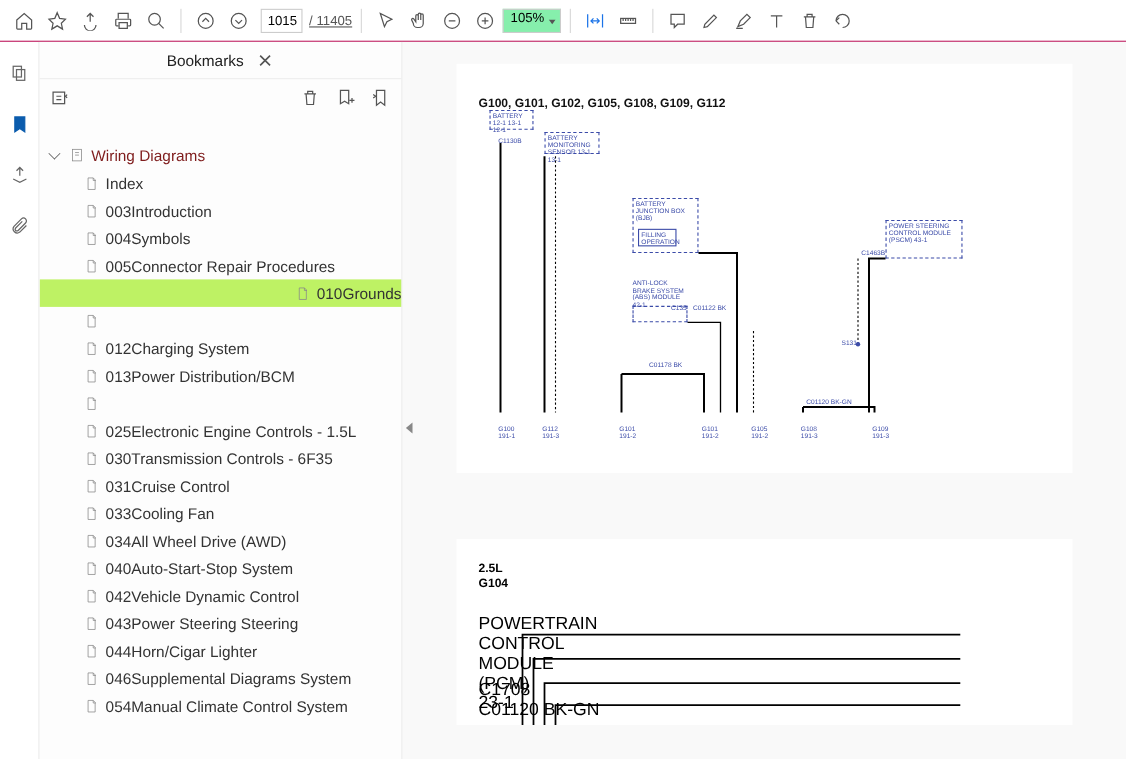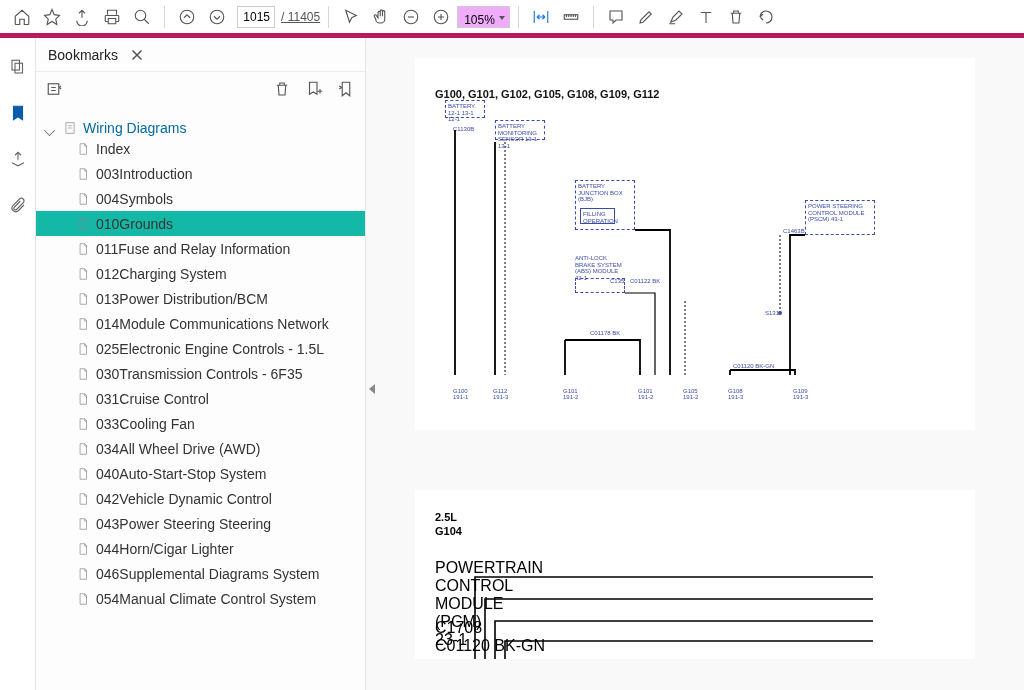--- a/index.html
+++ b/index.html
@@ -1,45 +1,45 @@
 <!DOCTYPE html>
 <html><head>
 <meta charset="utf-8">
 <style>
 * { margin: 0; padding: 0; box-sizing: border-box; font-family: -apple-system, BlinkMacSystemFont, "Segoe UI", Arial, sans-serif; }
 body { width: 1024px; height: 690px; background: #fff; overflow: hidden; display: flex; flex-direction: column; }
-.toolbar { height: 38px; border-bottom: 5px solid #be185d; display: flex; align-items: center; padding: 0 8px; gap: 2px; }
+.toolbar { height: 38px; border-bottom: 1px solid #be185d; display: flex; align-items: center; padding: 0 8px; gap: 2px; }
 .toolbar .tgroup { display: flex; align-items: center; gap: 2px; }
 .toolbar .sep { width: 1px; height: 22px; background: #d8d8d8; margin: 0 6px; }
 .tbtn { width: 28px; height: 28px; display: flex; align-items: center; justify-content: center; border-radius: 3px; cursor: pointer; }
 .tbtn svg { width: 18px; height: 18px; stroke: #555; fill: none; stroke-width: 1.5; }
 .tbtn.accent svg { stroke: #1a73e8; }
 .page-input { width: 38px; height: 22px; border: 1px solid #ccc; text-align: right; font-size: 12px; padding: 0 4px; margin-left: 4px; }
 .page-total { font-size: 12px; color: #555; margin-left: 4px; text-decoration: underline; }
-.zoom-sel { height: 22px; border: 1px solid #ccc; font-size: 12px; padding: 0 14px 0 6px; display: flex; align-items: flex-end; background: #f0abfc; position: relative; cursor: pointer; }
+.zoom-sel { height: 22px; border: 1px solid #ccc; font-size: 12px; padding: 0 14px 0 6px; display: flex; align-items: flex-start; background: #86efac; position: relative; cursor: pointer; }
 .zoom-sel::after { content: ""; position: absolute; right: 4px; top: 9px; border-left: 3px solid transparent; border-right: 3px solid transparent; border-top: 4px solid #555; }
 .main { flex: 1; display: flex; overflow: hidden; }
 .vtab { width: 36px; border-right: 1px solid #e6e6e6; display: flex; flex-direction: column; align-items: center; padding-top: 18px; gap: 24px; }
 .vtab .vbtn { width: 22px; height: 22px; display: flex; align-items: center; justify-content: center; cursor: pointer; }
 .vtab .vbtn svg { width: 18px; height: 18px; stroke: #666; fill: none; stroke-width: 1.5; }
 .vtab .vbtn.active svg { stroke: #0b5cad; fill: #0b5cad; }
 .bookmarks { width: 330px; border-right: 1px solid #e6e6e6; display: flex; flex-direction: column; background: #fdfdfd; }
-.bm-header { height: 34px; display: flex; align-items: center; justify-content: flex-start; padding: 0 12px; border-bottom: 1px solid #eee; gap: 10px; }
+.bm-header { height: 34px; display: flex; align-items: center; justify-content: center; padding: 0 12px; border-bottom: 1px solid #eee; gap: 10px; }
 .bm-header .title { font-size: 14px; color: #222; font-weight: 500; }
 .bm-header .close { width: 18px; height: 18px; cursor: pointer; }
 .bm-tools { height: 34px; display: flex; align-items: center; padding: 0 10px; gap: 14px; }
 .bm-tools .ico { width: 18px; height: 18px; cursor: pointer; }
 .bm-list { flex: 1; overflow-y: auto; padding: 4px 0; position: relative; }
 .bm-list::-webkit-scrollbar { width: 14px; }
 .bm-list::-webkit-scrollbar-thumb { background: #c8c8c8; border-radius: 2px; }
 .bm-list::-webkit-scrollbar-track { background: #f4f4f4; }
-.bm-root { display: flex; align-items: flex-end; height: 26px; padding-left: 8px; font-size: 14px; color: #0369a1; cursor: pointer; }
+.bm-root { display: flex; align-items: center; height: 26px; padding-left: 8px; font-size: 14px; color: #7f1d1d; cursor: pointer; margin-top: 18px; }
 .bm-root::before { content: ""; width: 10px; height: 10px; border-left: 1.5px solid #555; border-bottom: 1.5px solid #555; transform: rotate(-45deg); margin-right: 8px; margin-top: -4px; scale: 0.7; }
 .bm-item { display: flex; align-items: center; height: 25px; padding-left: 40px; font-size: 14px; color: #333; cursor: pointer; }
-.bm-item.sel { background: #14b8a6; }
+.bm-item.sel { background: #bef264; justify-content: flex-end; }
 .bm-item .pico, .bm-root .pico { width: 14px; height: 16px; margin-right: 6px; flex-shrink: 0; }
 .bm-item .pico svg, .bm-root .pico svg { width: 14px; height: 16px; stroke: #888; fill: none; stroke-width: 1.2; }
 .doc-area { flex: 1; background: #f9f9f9; position: relative; overflow: hidden; }
 .doc-collapse { position: absolute; left: 0; top: 340px; width: 12px; height: 22px; display: flex; align-items: center; justify-content: center; cursor: pointer; }
 .doc-collapse::before { content: ""; border-top: 5px solid transparent; border-bottom: 5px solid transparent; border-right: 6px solid #888; }
 .page { background: #fff; margin: 20px auto; width: 560px; padding: 30px 0; }
 .page h4 { font-size: 11px; font-weight: 600; padding-left: 20px; color: #111; }
 .diagram { position: relative; height: 300px; margin: 0 20px; }
 .diagram .box { position: absolute; border: 1px dashed #3b4ba8; font-size: 6px; color: #3b4ba8; padding: 2px; line-height: 1.1; }
 .diagram .lbl { position: absolute; font-size: 6px; color: #3b4ba8; line-height: 1.1; }
@@ -246,54 +246,59 @@
               </svg></span>
             <span>003Introduction</span>
           </div>
           <div class="bm-item">
             <span class="pico"><svg viewBox="0 0 24 24">
                 <path d="M7 3h8l3 3v15H7z"></path>
                 <path d="M15 3v4h4"></path>
               </svg></span>
             <span>004Symbols</span>
           </div>
+          <div class="bm-item">
+            <span class="pico"><svg viewBox="0 0 24 24">
+                <path d="M7 3h8l3 3v15H7z"></path>
+                <path d="M15 3v4h4"></path>
+              </svg></span>
+            <span>005Connector Repair Procedures</span>
+          </div>
           <div class="bm-item sel">
             <span class="pico"><svg viewBox="0 0 24 24">
                 <path d="M7 3h8l3 3v15H7z"></path>
                 <path d="M15 3v4h4"></path>
               </svg></span>
             <span>010Grounds</span>
           </div>
           <div class="bm-item">
             <span class="pico"><svg viewBox="0 0 24 24">
                 <path d="M7 3h8l3 3v15H7z"></path>
                 <path d="M15 3v4h4"></path>
               </svg></span>
-            <span>011Fuse and Relay Information</span>
           </div>
           <div class="bm-item">
             <span class="pico"><svg viewBox="0 0 24 24">
                 <path d="M7 3h8l3 3v15H7z"></path>
                 <path d="M15 3v4h4"></path>
               </svg></span>
             <span>012Charging System</span>
           </div>
           <div class="bm-item">
             <span class="pico"><svg viewBox="0 0 24 24">
                 <path d="M7 3h8l3 3v15H7z"></path>
                 <path d="M15 3v4h4"></path>
               </svg></span>
             <span>013Power Distribution/BCM</span>
           </div>
           <div class="bm-item">
             <span class="pico"><svg viewBox="0 0 24 24">
                 <path d="M7 3h8l3 3v15H7z"></path>
                 <path d="M15 3v4h4"></path>
               </svg></span>
-            <span>014Module Communications Network</span>
           </div>
           <div class="bm-item">
             <span class="pico"><svg viewBox="0 0 24 24">
                 <path d="M7 3h8l3 3v15H7z"></path>
                 <path d="M15 3v4h4"></path>
               </svg></span>
             <span>025Electronic Engine Controls - 1.5L</span>
           </div>
           <div class="bm-item">
             <span class="pico"><svg viewBox="0 0 24 24">

